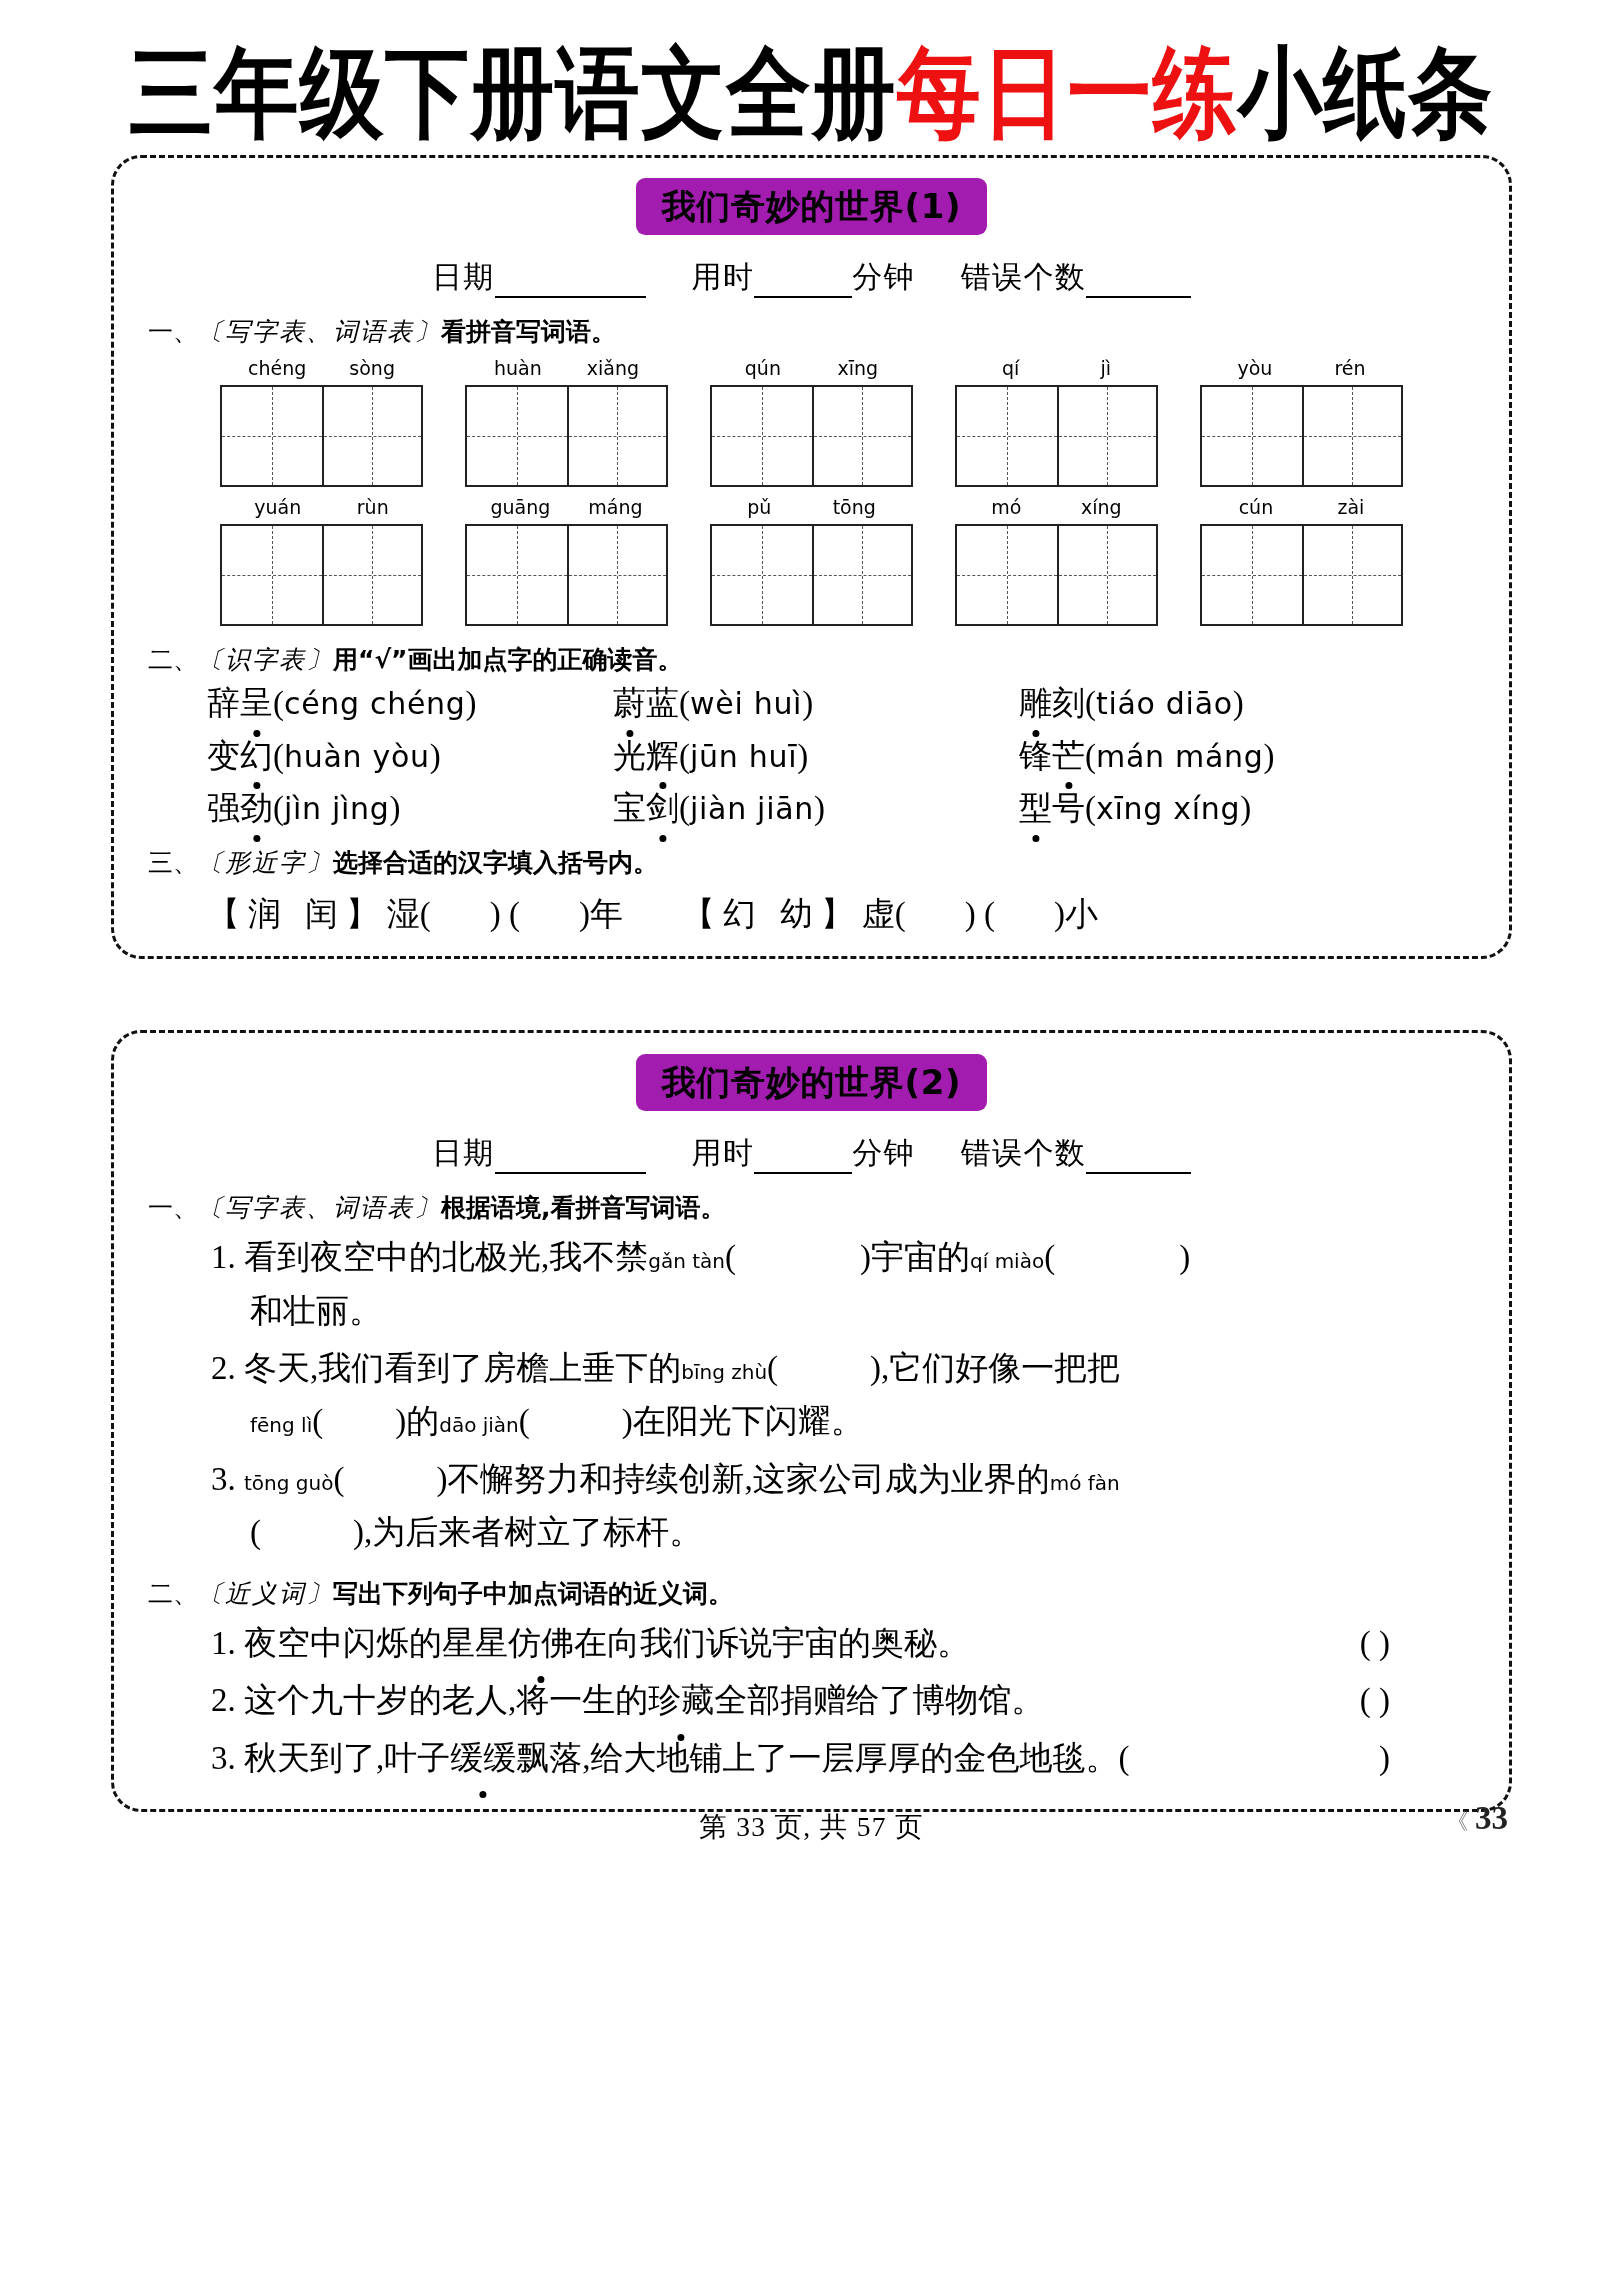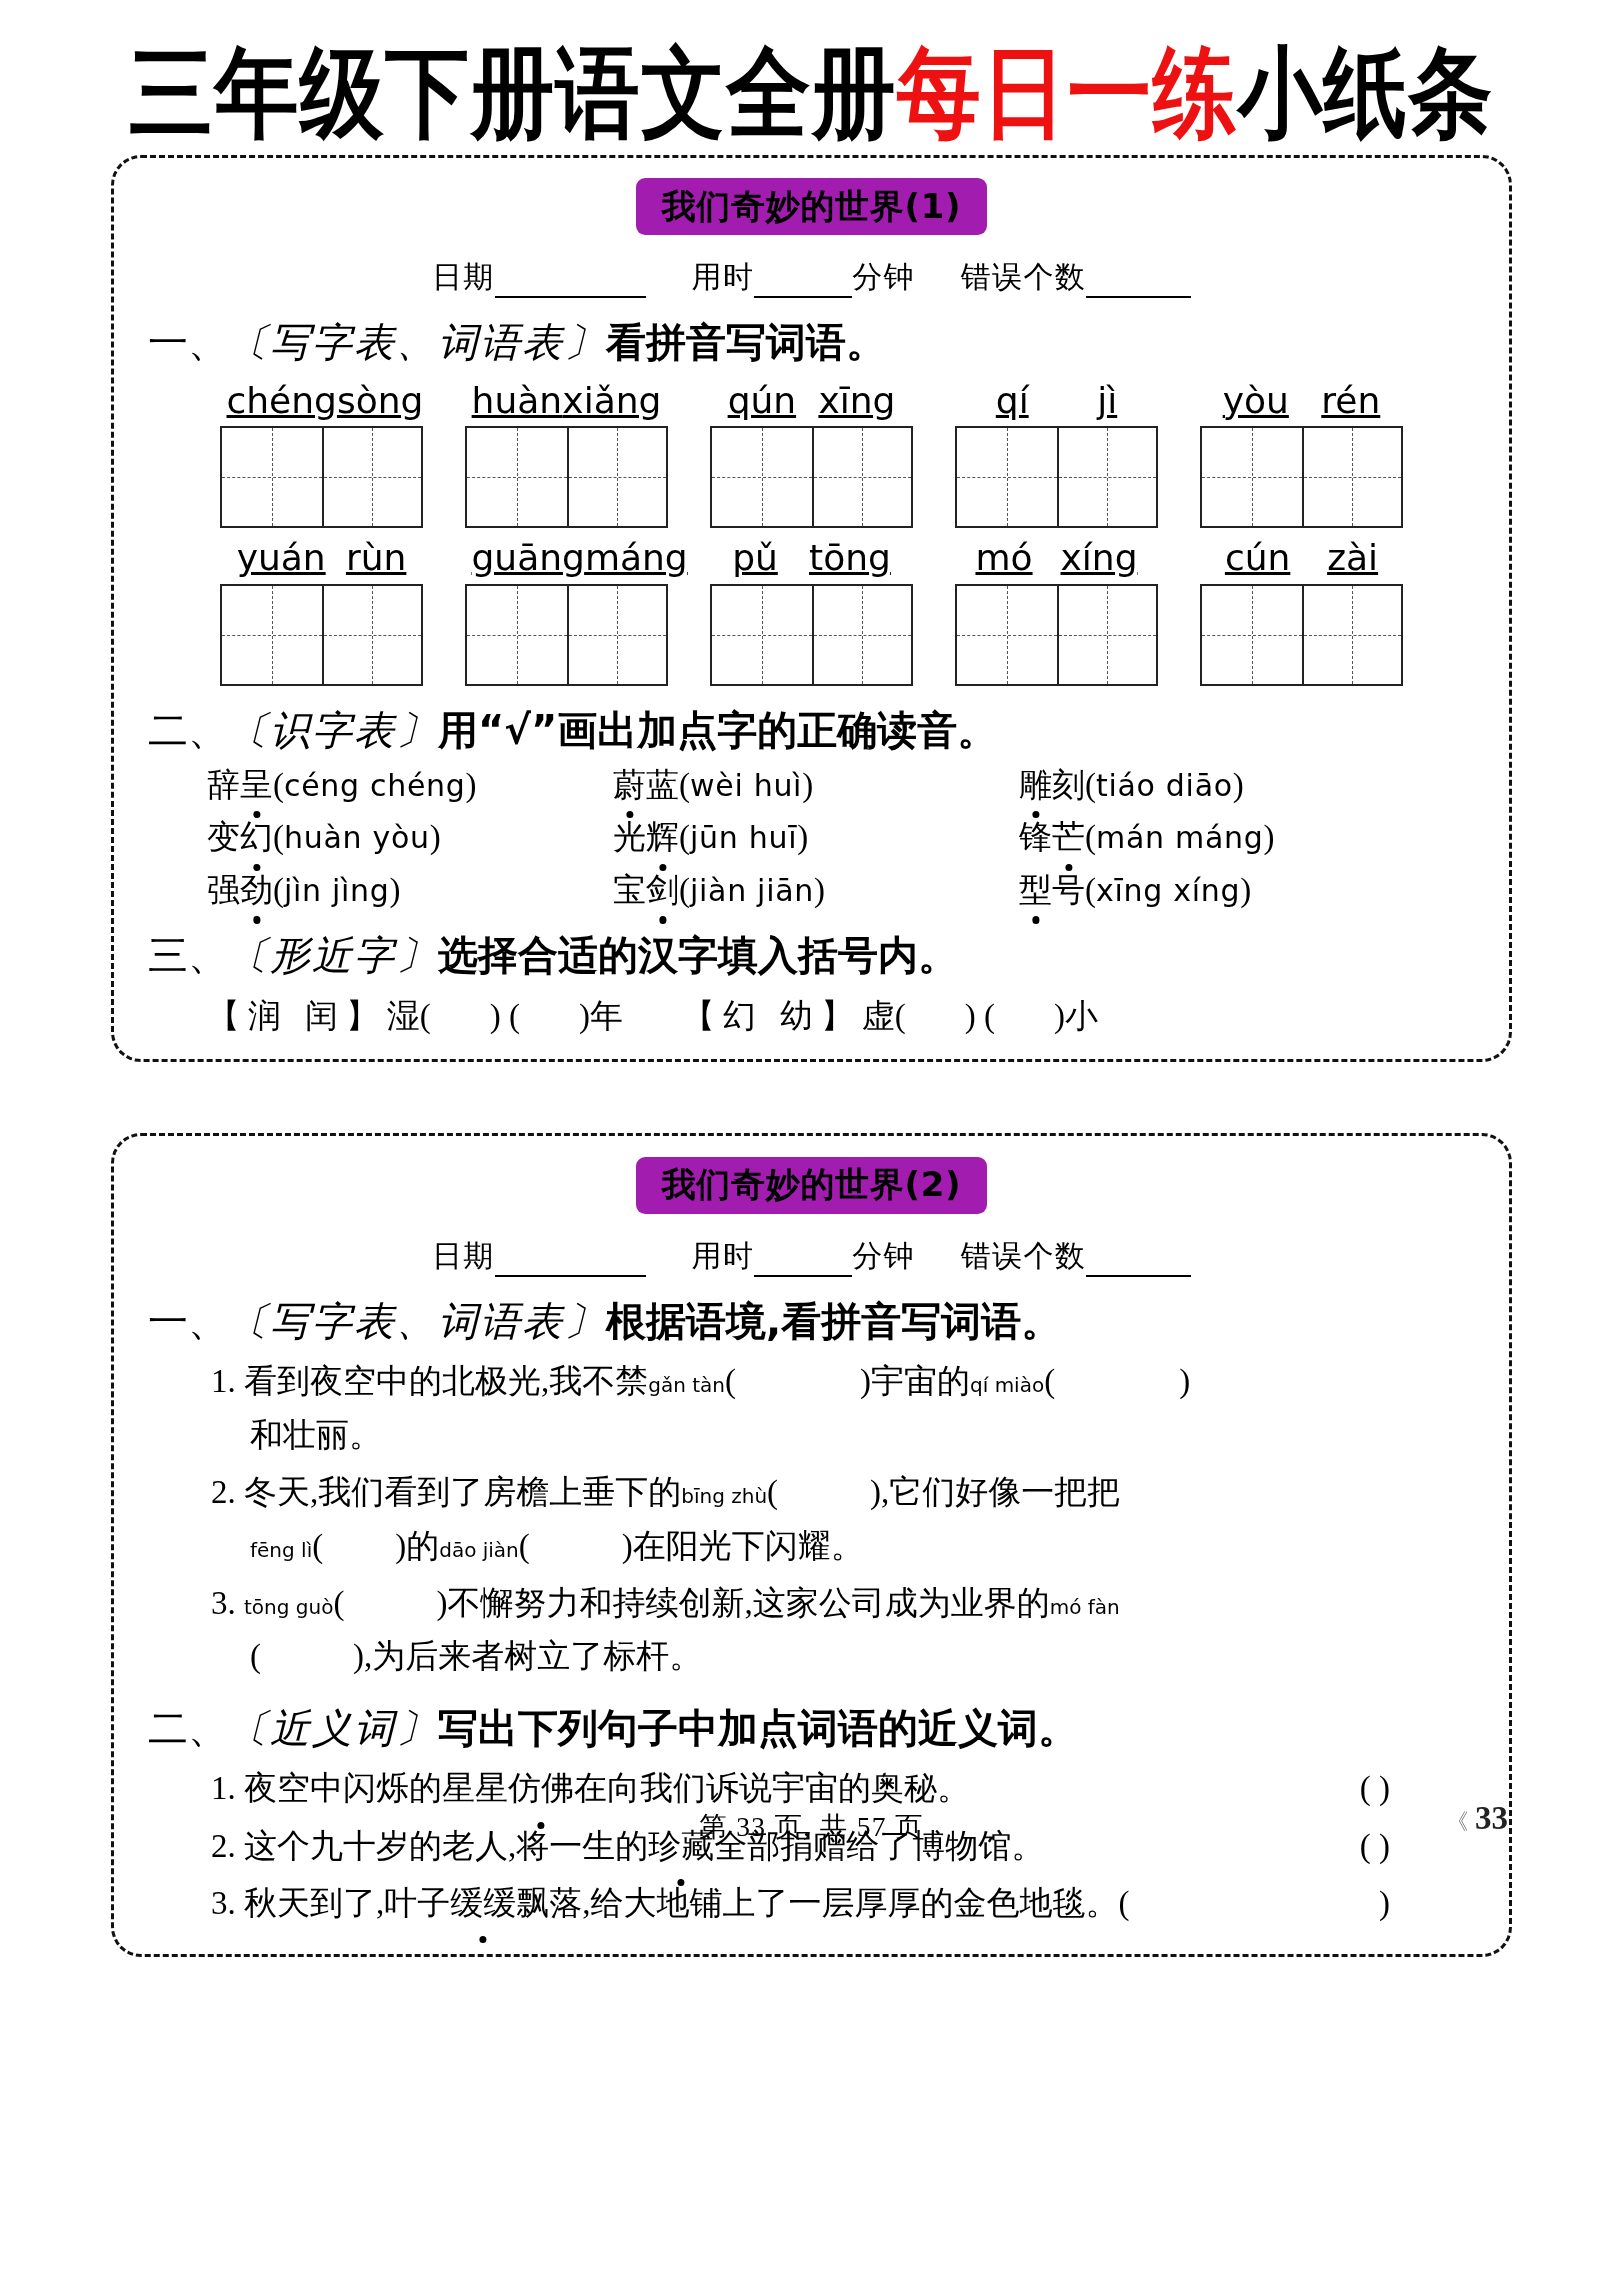--- a/index.html
+++ b/index.html
@@ -86,21 +86,21 @@
     border-bottom: 2.6px solid #000;
     vertical-align: bottom;
     height: 0.85em;
   }
   .rule-lg { width: 151px; }
   .rule-md { width: 98px; }
   .rule-sm { width: 105px; }
 
   
   .q-head {
-    font-size: 40px;
+    font-size: 25px;
     line-height: 1.35;
     margin: 17px 0 5.2px 0;
     white-space: nowrap;
     letter-spacing: 0px;
   }
   .q-num {
     font-family: "Liberation Serif", serif;
   }
   .q-tag {
     font-family: "Liberation Serif", serif;
@@ -118,26 +118,25 @@
     display: flex;
     justify-content: center;
     gap: 42px;
     margin-top: 9.2px;
   }
   .word-cell { width: 203px; }
   .pinyin {
     display: flex;
     justify-content: space-around;
     font-family: "DejaVu Sans", sans-serif;
-    font-size: 36px;
+    font-size: 19px;
     line-height: 1.15;
     margin-bottom: 5.2px;
     padding: 0 6.5px;
     white-space: nowrap;
-    text-decoration: underline;
   }
   .tian {
     width: 203px;
     height: 102px;
     display: flex;
     border: 2px solid #222;
     box-sizing: border-box;
     position: relative;
     background: #fff;
   }

